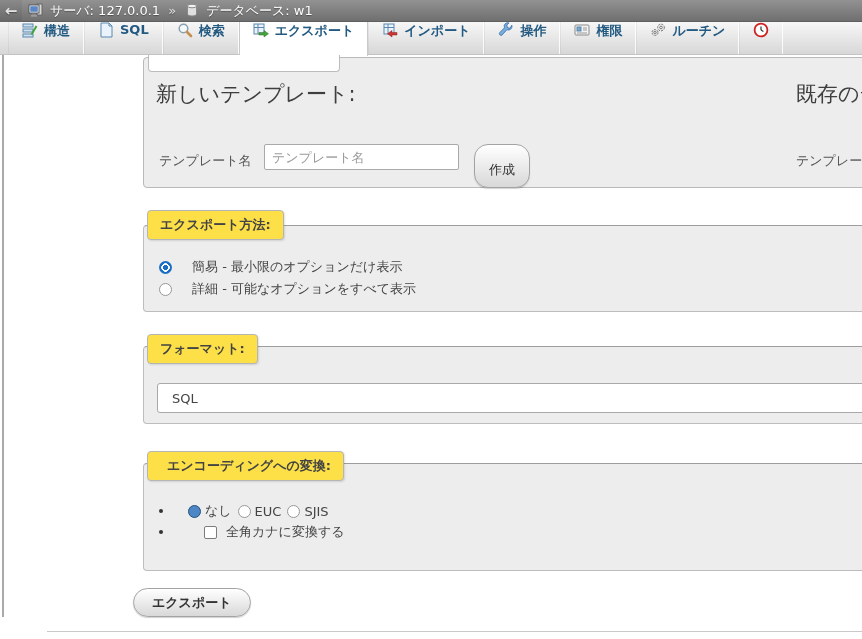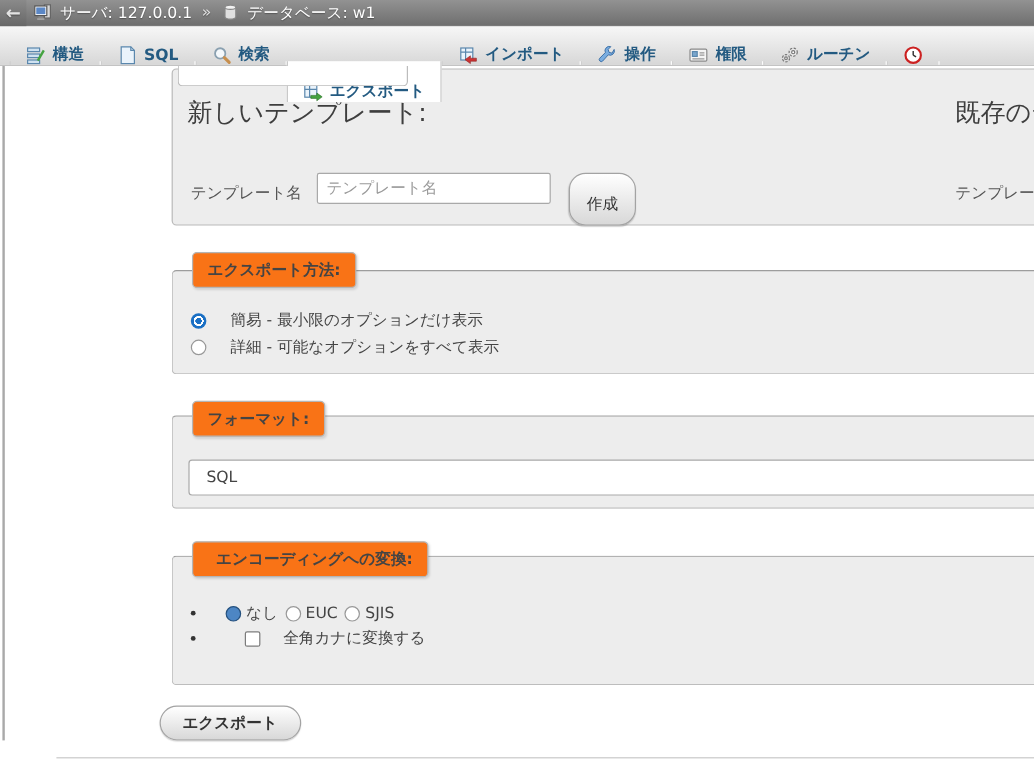--- a/index.html
+++ b/index.html
@@ -27,25 +27,24 @@
   .bicon { width:16px; height:16px; display:inline-block; }
   .bicon svg { width:16px; height:16px; display:block; }
   
   .tabbar {
     position: absolute; left:0; top:22px; width:1000px; height:33px;
     background: linear-gradient(#f7f7f7,#d7d7d7);
     border-bottom: 1px solid #c3c3c3;
     display:flex; align-items:stretch; padding-left:8px;
   }
   .tab {
-    display:flex; align-items:flex-end; gap:6px; padding:0 13px;
+    display:flex; align-items:flex-start; gap:6px; padding:0 13px;
     color:#235a81; font-weight:bold; cursor:pointer; white-space:nowrap;
     border-right:1px solid rgba(255,255,255,.9);
     border-left:1px solid rgba(0,0,0,.05);
-    margin-top:29px;
   }
   .tab.active {
     background:#fff; height:34px; z-index:2;
     border-left:1px solid #c9c9c9; border-right:1px solid #c9c9c9;
   }
   .ticon { width:16px; height:16px; flex:0 0 16px; }
   .ticon svg { width:16px; height:16px; display:block; }
   
   .vline { position:absolute; left:2px; top:55px; width:2px; height:562px; background:#a9a9a9; }
   .hline { position:absolute; left:47px; top:631px; width:815px; height:1px; background:#c9c9c9; }
@@ -82,21 +81,21 @@
   
   .fs {
     position:absolute; left:143px; width:760px;
     background:#ededed; border:1px solid #bdbdbd; border-top-color:#9d9d9d;
     border-radius:4px;
   }
   .fs1 { top:225px; height:87px; }
   .fs2 { top:346px; height:78px; }
   .fs3 { top:463px; height:108px; }
   .legend {
-    position:absolute; left:160px; z-index:2; background:#f97316;
+    position:absolute; left:147px; z-index:2; background:#fde047;
     border:1px solid #b5b5b5; border-radius:4px; padding:5px 12px;
     font-weight:bold; color:#444; box-shadow:1px 1px 2px rgba(0,0,0,.12);
     white-space:nowrap;
   }
   .legend1 { top:210px; }
   .legend2 { top:334px; }
   .legend3 { top:451px;padding-left:19px; }
   .opt-row { position:absolute; display:flex; align-items:center; gap:20px; cursor:pointer; }
   .fs1 .opt1 { left:15px; top:32px; }
   .fs1 .opt2 { left:15px; top:54px; }
@@ -117,21 +116,21 @@
     display:flex; align-items:center; padding-left:14px; color:#444; cursor:pointer;
   }
   
   .enc-row { position:absolute; display:flex; align-items:center; }
   .enc1 { left:15px; top:38px; }
   .enc2 { left:15px; top:59px; }
   .bullet { width:4px; height:4px; border-radius:50%; background:#333; flex:0 0 4px; }
   .enc1 .bullet { margin-right:25px; }
   .enc2 .bullet { margin-right:41px; }
   .enc-lbl { margin:0 6px 0 4px; cursor:pointer; }
-  .enc2 .enc-lbl { margin-left:19px; }
+  .enc2 .enc-lbl { margin-left:9px; }
   
   .export-btn { position:absolute; left:133px; top:588px; height:29px;
                 border-radius:15px; font-weight:bold; padding:0 18px; }
 </style>
 </head>
 <body>
 
 <div id="app">
 
   <div class="topbar">

